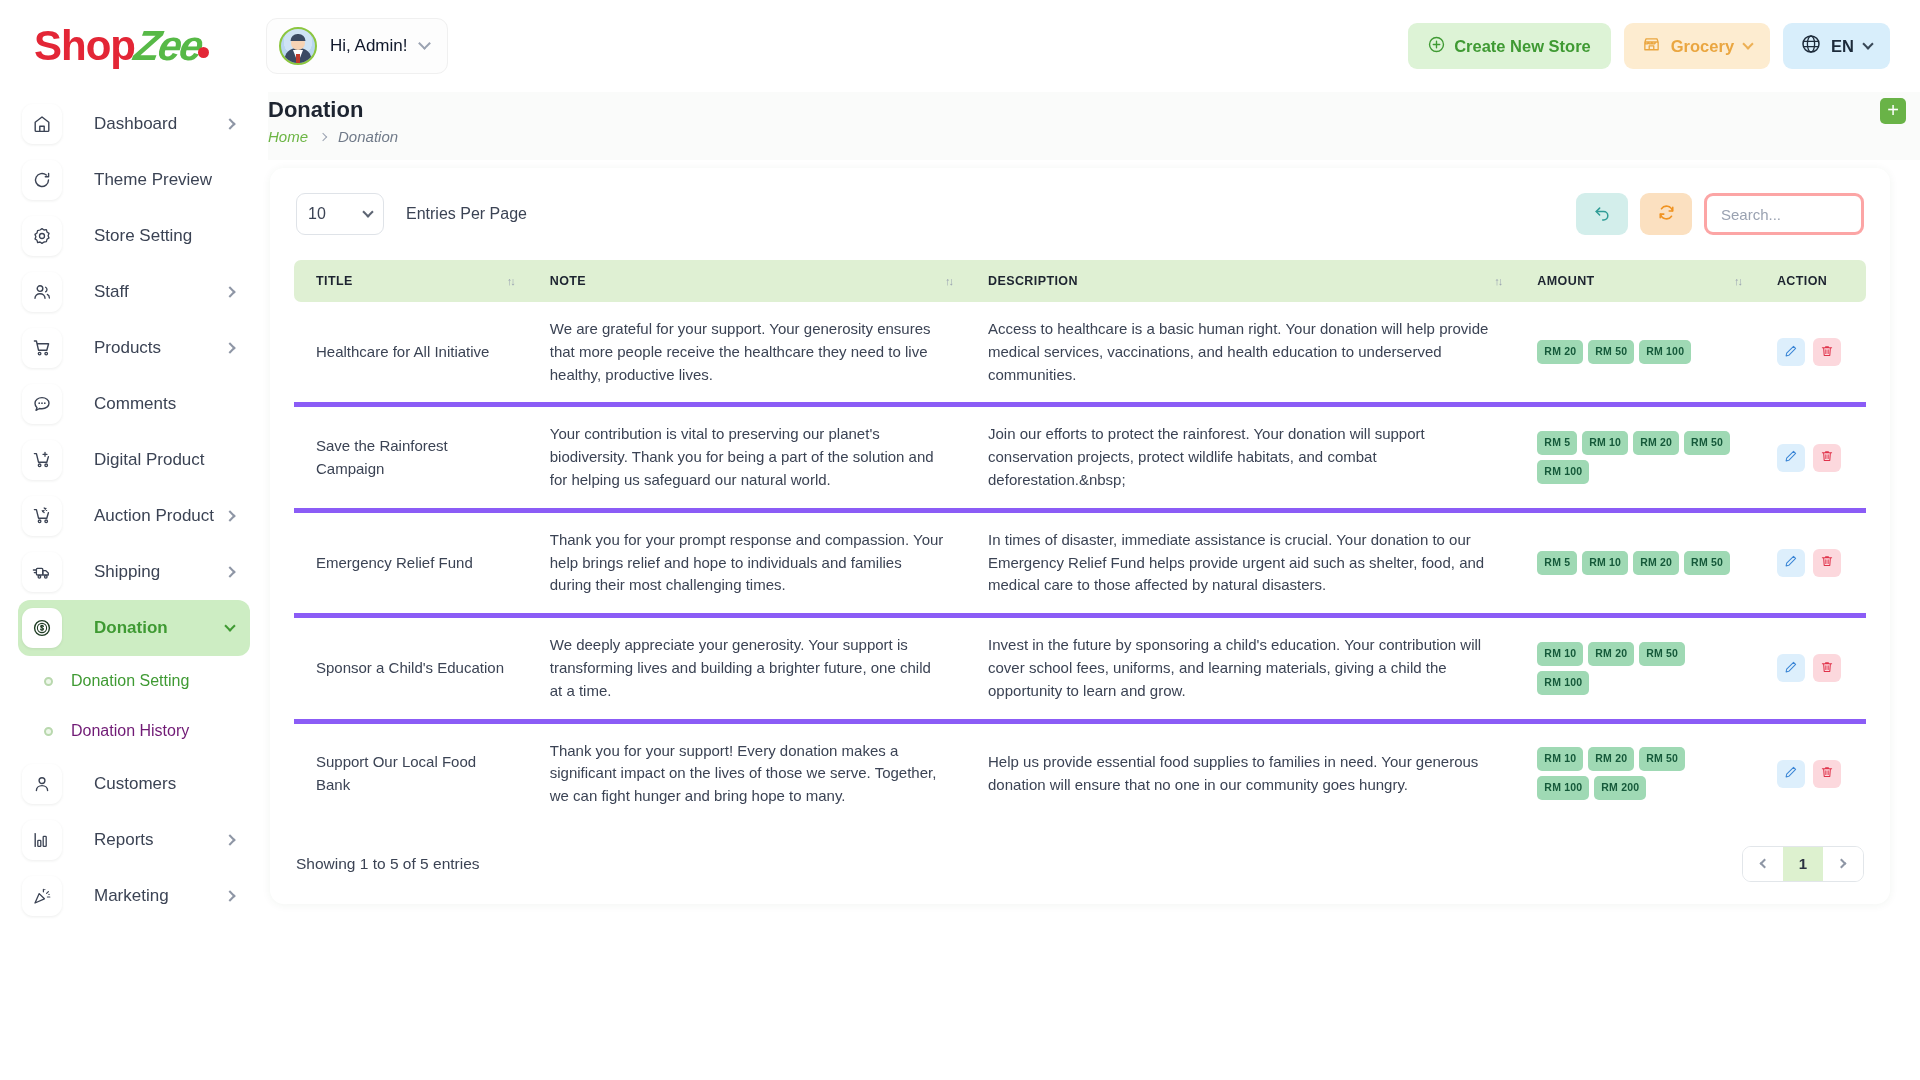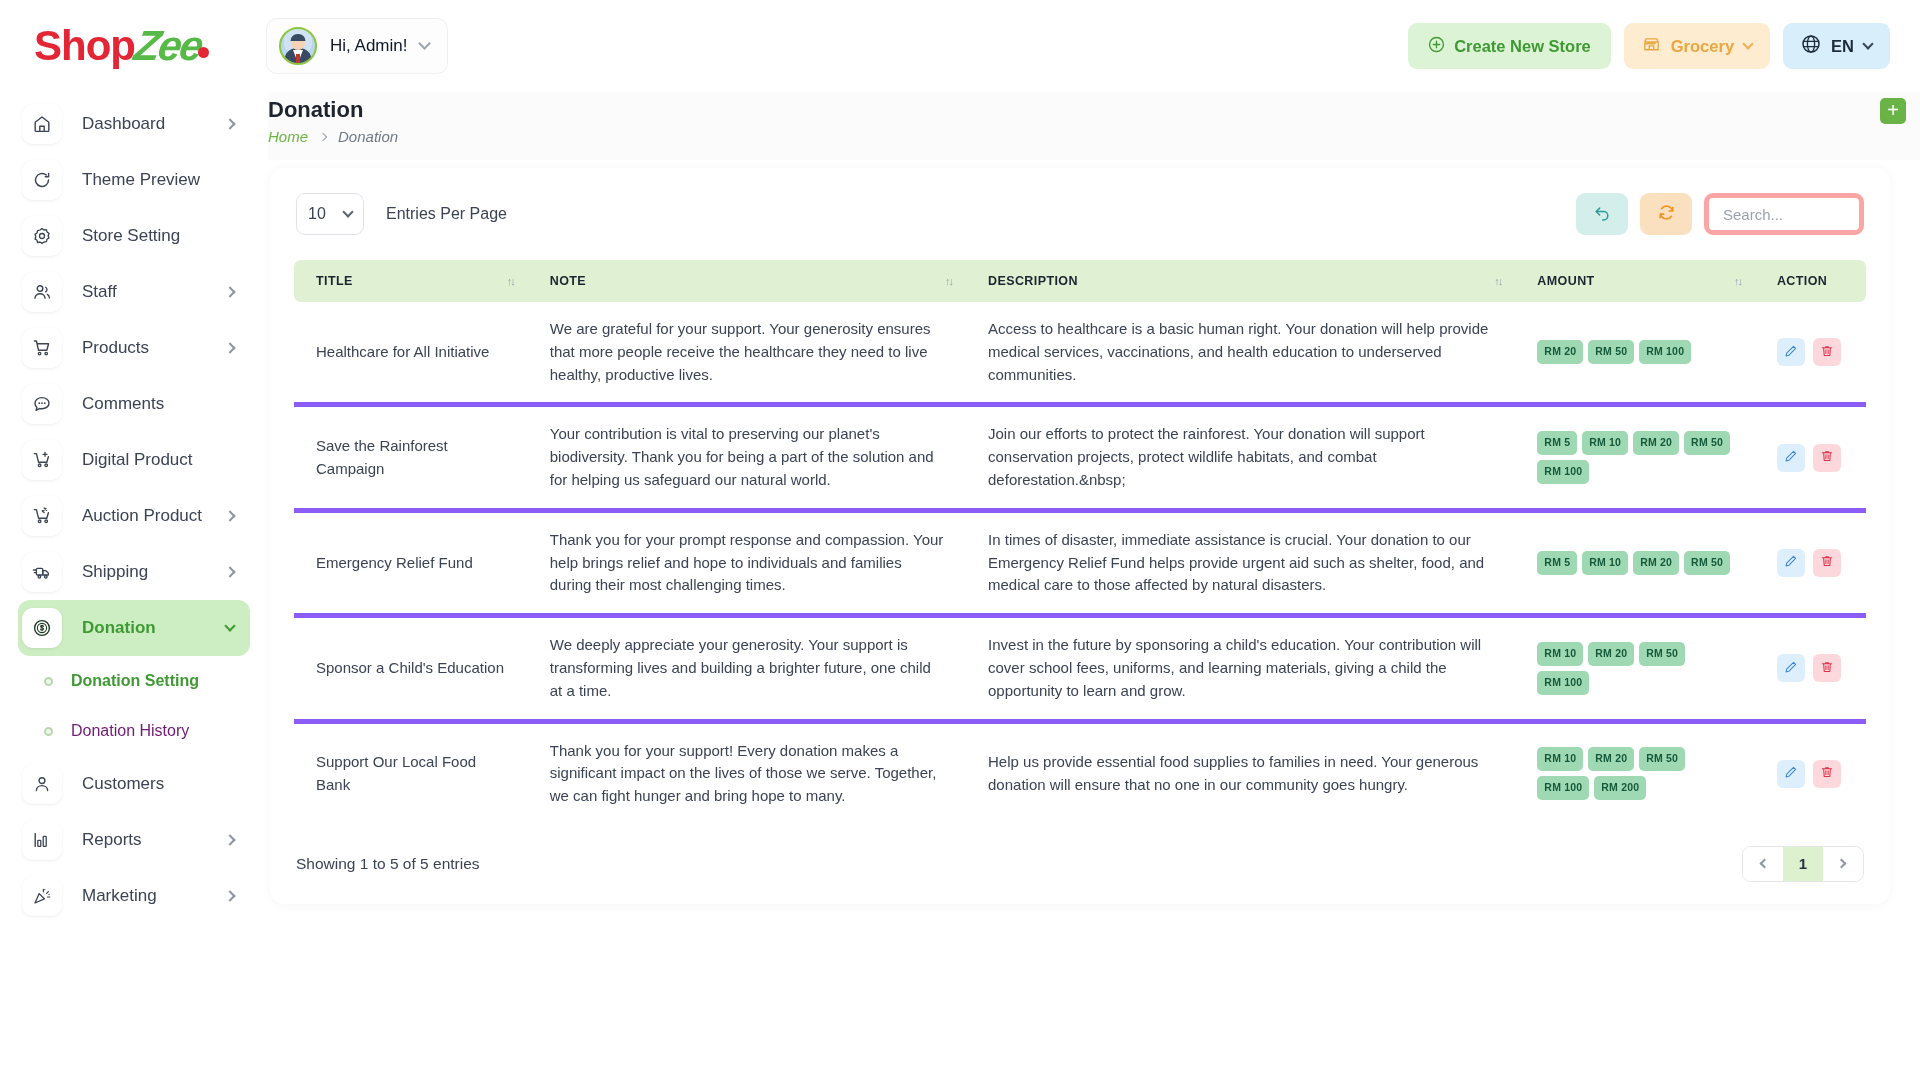--- a/index.html
+++ b/index.html
@@ -96,36 +96,36 @@
   .nav-item {
     display: flex; align-items: center; height: 56px; margin: 0 18px 0 18px;
     border-radius: 12px; padding-left: 4px; cursor: pointer; position: relative;
   }
   .nav-item.active { background: #cdedc3; }
   .nav-ico {
     width: 40px; height: 40px; border-radius: 11px; background: #ffffff;
     display: flex; align-items: center; justify-content: center; flex: none;
     box-shadow: 0 1px 3px rgba(20,40,20,.08);
   }
-  .nav-label { font-size: 17px; color: #3b4354; margin-left: 20px; font-weight: 500; }
+  .nav-label { font-size: 17px; color: #3b4354; margin-left: 32px; font-weight: 500; }
   .nav-item.active .nav-label { color: #3f9a33; font-weight: 700; }
   .nav-arrow {
     margin-left: auto; margin-right: 16px;
     width: 8px; height: 8px; border-right: 2px solid #8e96a5; border-bottom: 2px solid #8e96a5;
     transform: rotate(-45deg);
   }
   .nav-arrow.down { transform: rotate(45deg); border-color: #3f9a33; margin-top: -4px; }
   .sub-item {
     display: flex; align-items: center; height: 50px; padding-left: 44px; cursor: pointer;
   }
   .sub-dot {
     width: 9px; height: 9px; border-radius: 50%; border: 2px solid #b9d8ae; background: #eef7ea; flex: none;
   }
   .sub-label { font-size: 16px; color: #701a75; margin-left: 18px; }
-  .sub-item.active .sub-label { color: #3f9a33; font-weight: 700; }
+  .sub-item.active .sub-label { color: #3f9a33; font-weight: 400; }
 
   
   .page-head {
     position: absolute; top: 92px; left: 268px; width: 1652px; height: 68px;
     background: #fafbfa;
   }
   .page-title {
     position: absolute; left: 0px; top: 5px; font-size: 22px; font-weight: 700; color: #1d2430;
   }
   .crumbs { position: absolute; left: 0px; top: 36px; display: flex; align-items: center; gap: 12px; font-style: italic; }
@@ -141,35 +141,35 @@
 
   
   .card {
     position: absolute; left: 270px; top: 168px; width: 1620px; height: 736px;
     background: #ffffff; border-radius: 14px; box-shadow: 0 1px 10px rgba(35,60,35,.06);
   }
   .card-top {
     display: flex; align-items: center; height: 92px; padding: 0 26px;
   }
   .perpage-select {
-    width: 68px; height: 42px; border: 1px solid #dfe3e8; border-radius: 9px;
+    width: 88px; height: 42px; border: 1px solid #dfe3e8; border-radius: 9px;
     display: flex; align-items: center; justify-content: space-between; padding: 0 11px;
     font-size: 16px; color: #3b4354; cursor: pointer; background: #fff;
   }
   .perpage-label { font-size: 16px; color: #3b4354; margin-left: 22px; }
   .chev-g { width: 8px; height: 8px; border-right: 2px solid #5c6472; border-bottom: 2px solid #5c6472; transform: rotate(45deg); margin-top: -4px; }
   .top-actions { margin-left: auto; display: flex; align-items: center; gap: 12px; }
   .ibtn {
     width: 52px; height: 42px; border-radius: 9px; display: flex; align-items: center; justify-content: center;
     cursor: pointer; border: none;
   }
   .ibtn.undo { background: #d3eeeb; }
   .ibtn.sync { background: #fbe0c0; }
   .searchbox {
-    width: 160px; height: 42px; border: 5px solid #fca5a5; border-radius: 9px;
+    width: 160px; height: 42px; border: 3px solid #fca5a5; border-radius: 9px;
     padding: 0 14px; font-size: 15px; color: #4a5263; outline: none; background: #fff;
     font-family: "Liberation Sans", sans-serif;
   }
   .searchbox::placeholder { color: #9aa2b1; }
 
   
   table { width: calc(100% - 48px); margin: 0 24px; border-collapse: collapse; table-layout: fixed; }
   thead th {
     background: #dff0d3; height: 42px; font-size: 12.5px; font-weight: 700; letter-spacing: .4px;
     color: #1d2430; text-align: left; padding: 0 0 0 22px; vertical-align: middle; position: relative;

